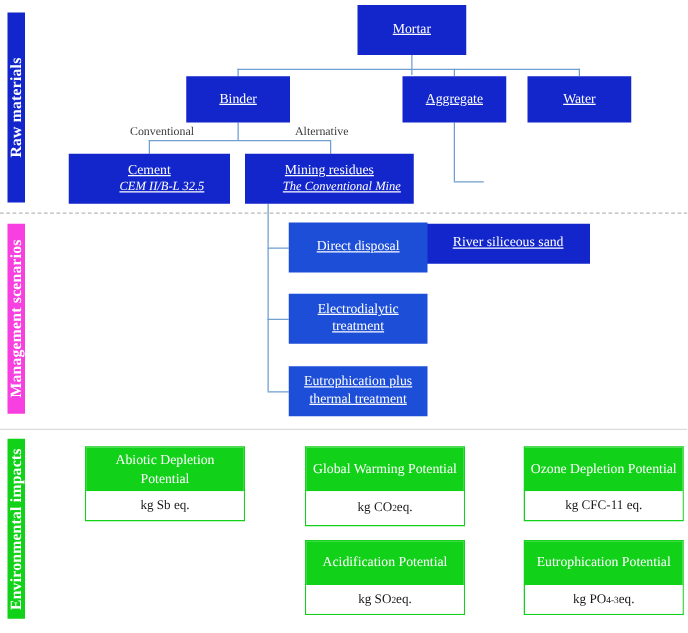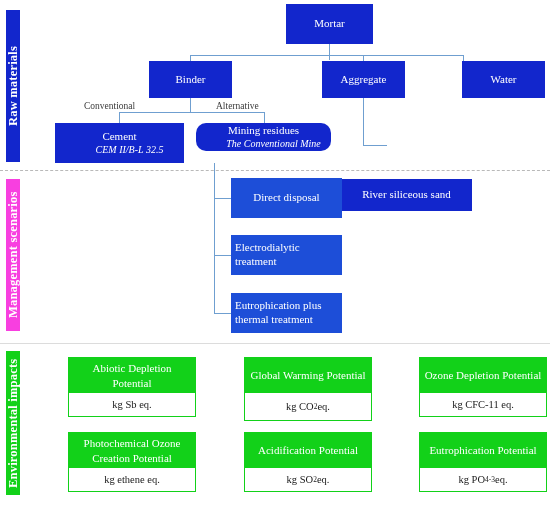--- a/index.html
+++ b/index.html
@@ -37,24 +37,26 @@
   .bar-impacts  { background: #12D119; }
 
   
   .node {
     position: absolute;
     box-sizing: border-box;
     display: flex;
     flex-direction: column;
     align-items: center;
     justify-content: center;
+    text-align: center;
     color: #ffffff;
     font-size: 11px;
     line-height: 1.25;
     padding: 2px 4px;
+    text-decoration: underline;
   }
   .node.blue { background: #1226CC; }
   .node.pink { background: #1d4ed8; }
 
   .node .sub {
     font-style: italic;
     font-size: 10px;
     display: block;
     margin-left: 20px;
   }
@@ -101,20 +103,21 @@
   }
   .conn-h { height: 1px; }
   .conn-v { width: 1px; }
 
   
   .edge-label {
     position: absolute;
     font-size: 9.5px;
     color: #3a3a3a;
     white-space: nowrap;
+    margin-left: 20px;
   }
 
   
   .sep-dashed {
     position: absolute;
     left: 0;
     width: 550px;
     height: 0;
     border-top: 1px dashed #b9b9b9;
   }
@@ -181,30 +184,30 @@
   </div>
 
   <div class="node blue" style="left:149px; top:61px; width:83px; height:37px;">
     <span>Binder</span>
   </div>
 
   <div class="node blue" style="left:322px; top:61px; width:83px; height:37px;">
     <span>Aggregate</span>
   </div>
 
-  <div class="node blue" style="left:422px; top:61px; width:83px; height:37px;margin-left:40px;">
+  <div class="node blue" style="left:422px; top:61px; width:83px; height:37px;">
     <span>Water</span>
   </div>
 
   <div class="node blue" style="left:55px; top:123px; width:129px; height:40px;">
     <span>Cement</span>
     <span class="sub">CEM II/B-L 32.5</span>
   </div>
 
-  <div class="node blue" style="left:196px; top:123px; width:135px; height:28px;border-radius:10px;">
+  <div class="node blue" style="left:196px; top:123px; width:135px; height:40px;">
     <span>Mining residues</span>
     <span class="sub">The Conventional Mine</span>
   </div>
 
   <div class="node blue" style="left:341px; top:131px; width:131px; height:32px;margin-top:48px;">
     <span>River siliceous sand</span>
   </div>
 
   <div class="node pink" style="left:231px; top:178px; width:111px; height:40px;">
     <span>Direct disposal</span>
@@ -241,29 +244,20 @@
   <div class="impact-card" style="left:419px; top:357px; width:128px; height:60px;">
     <div class="impact-head">Ozone Depletion Potential</div>
     <div class="impact-unit">
       <span>kg CFC-11 eq.</span>
         <sub></sub>
         <sup></sup>
         <span></span>
     </div>
   </div>
 
-  <div class="impact-card" style="left:68px; top:432px; width:128px; height:60px;">
-    <div class="impact-head">Photochemical  Ozone Creation  Potential</div>
-    <div class="impact-unit">
-      <span>kg ethene eq.</span>
-        <sub></sub>
-        <sup></sup>
-        <span></span>
-    </div>
-  </div>
 
   <div class="impact-card" style="left:244px; top:432px; width:128px; height:60px;">
     <div class="impact-head">Acidification Potential</div>
     <div class="impact-unit">
       <span>kg SO</span>
         <sub>2</sub>
         <sup></sup>
         <span> eq.</span>
     </div>
   </div>

